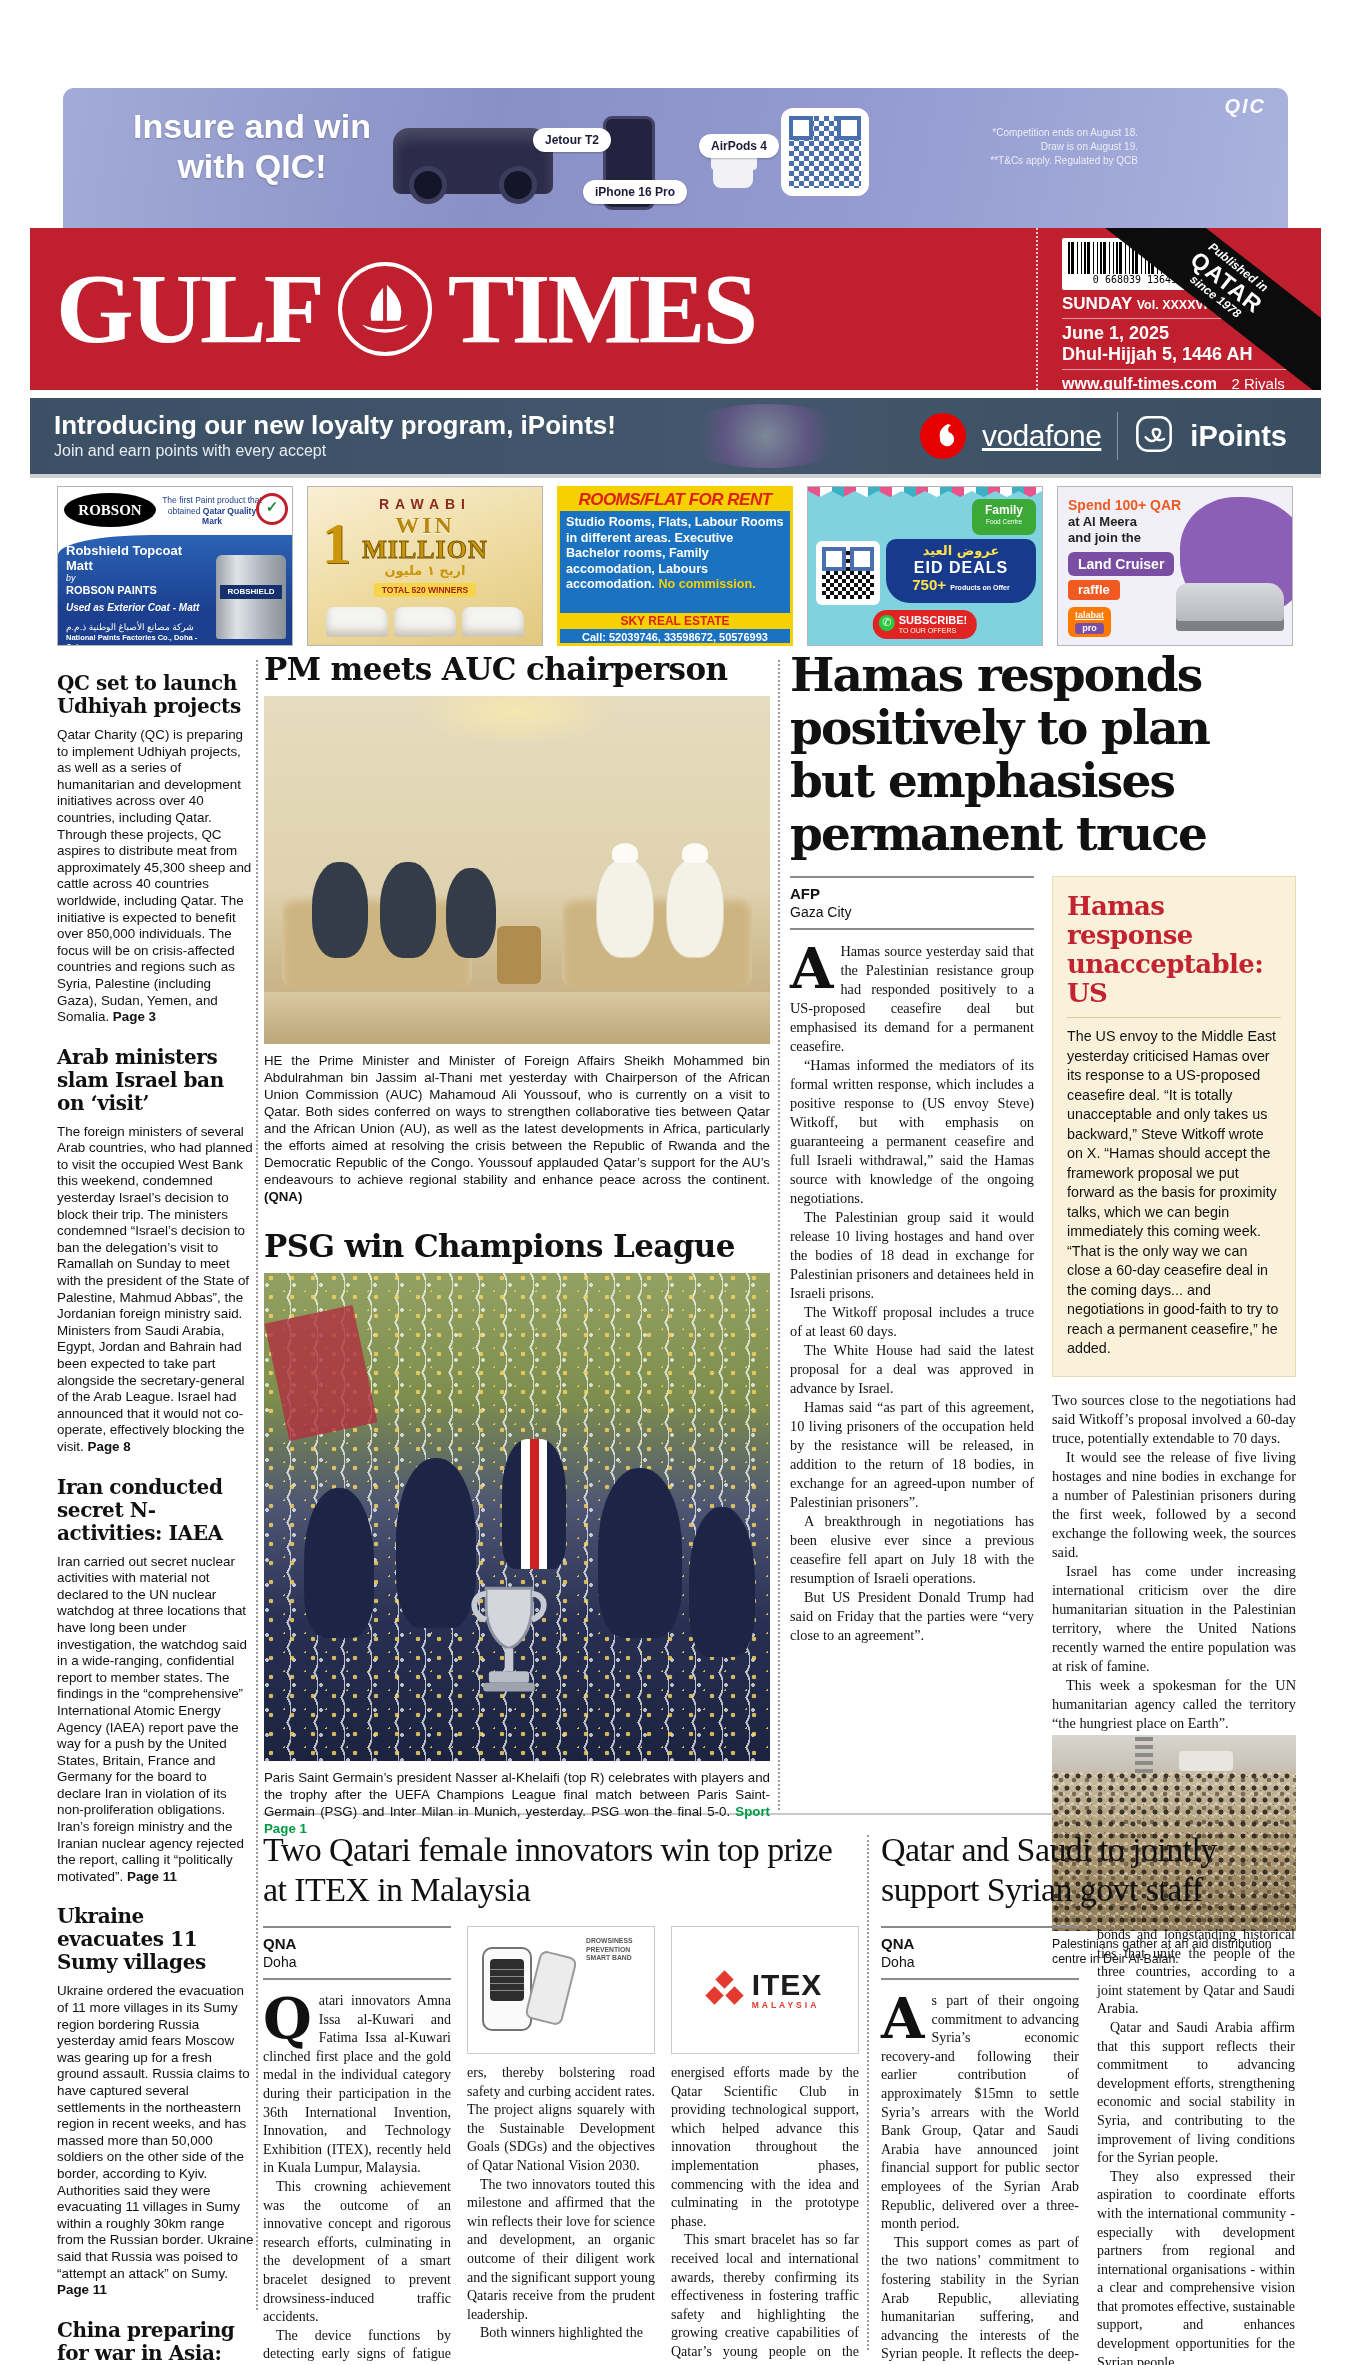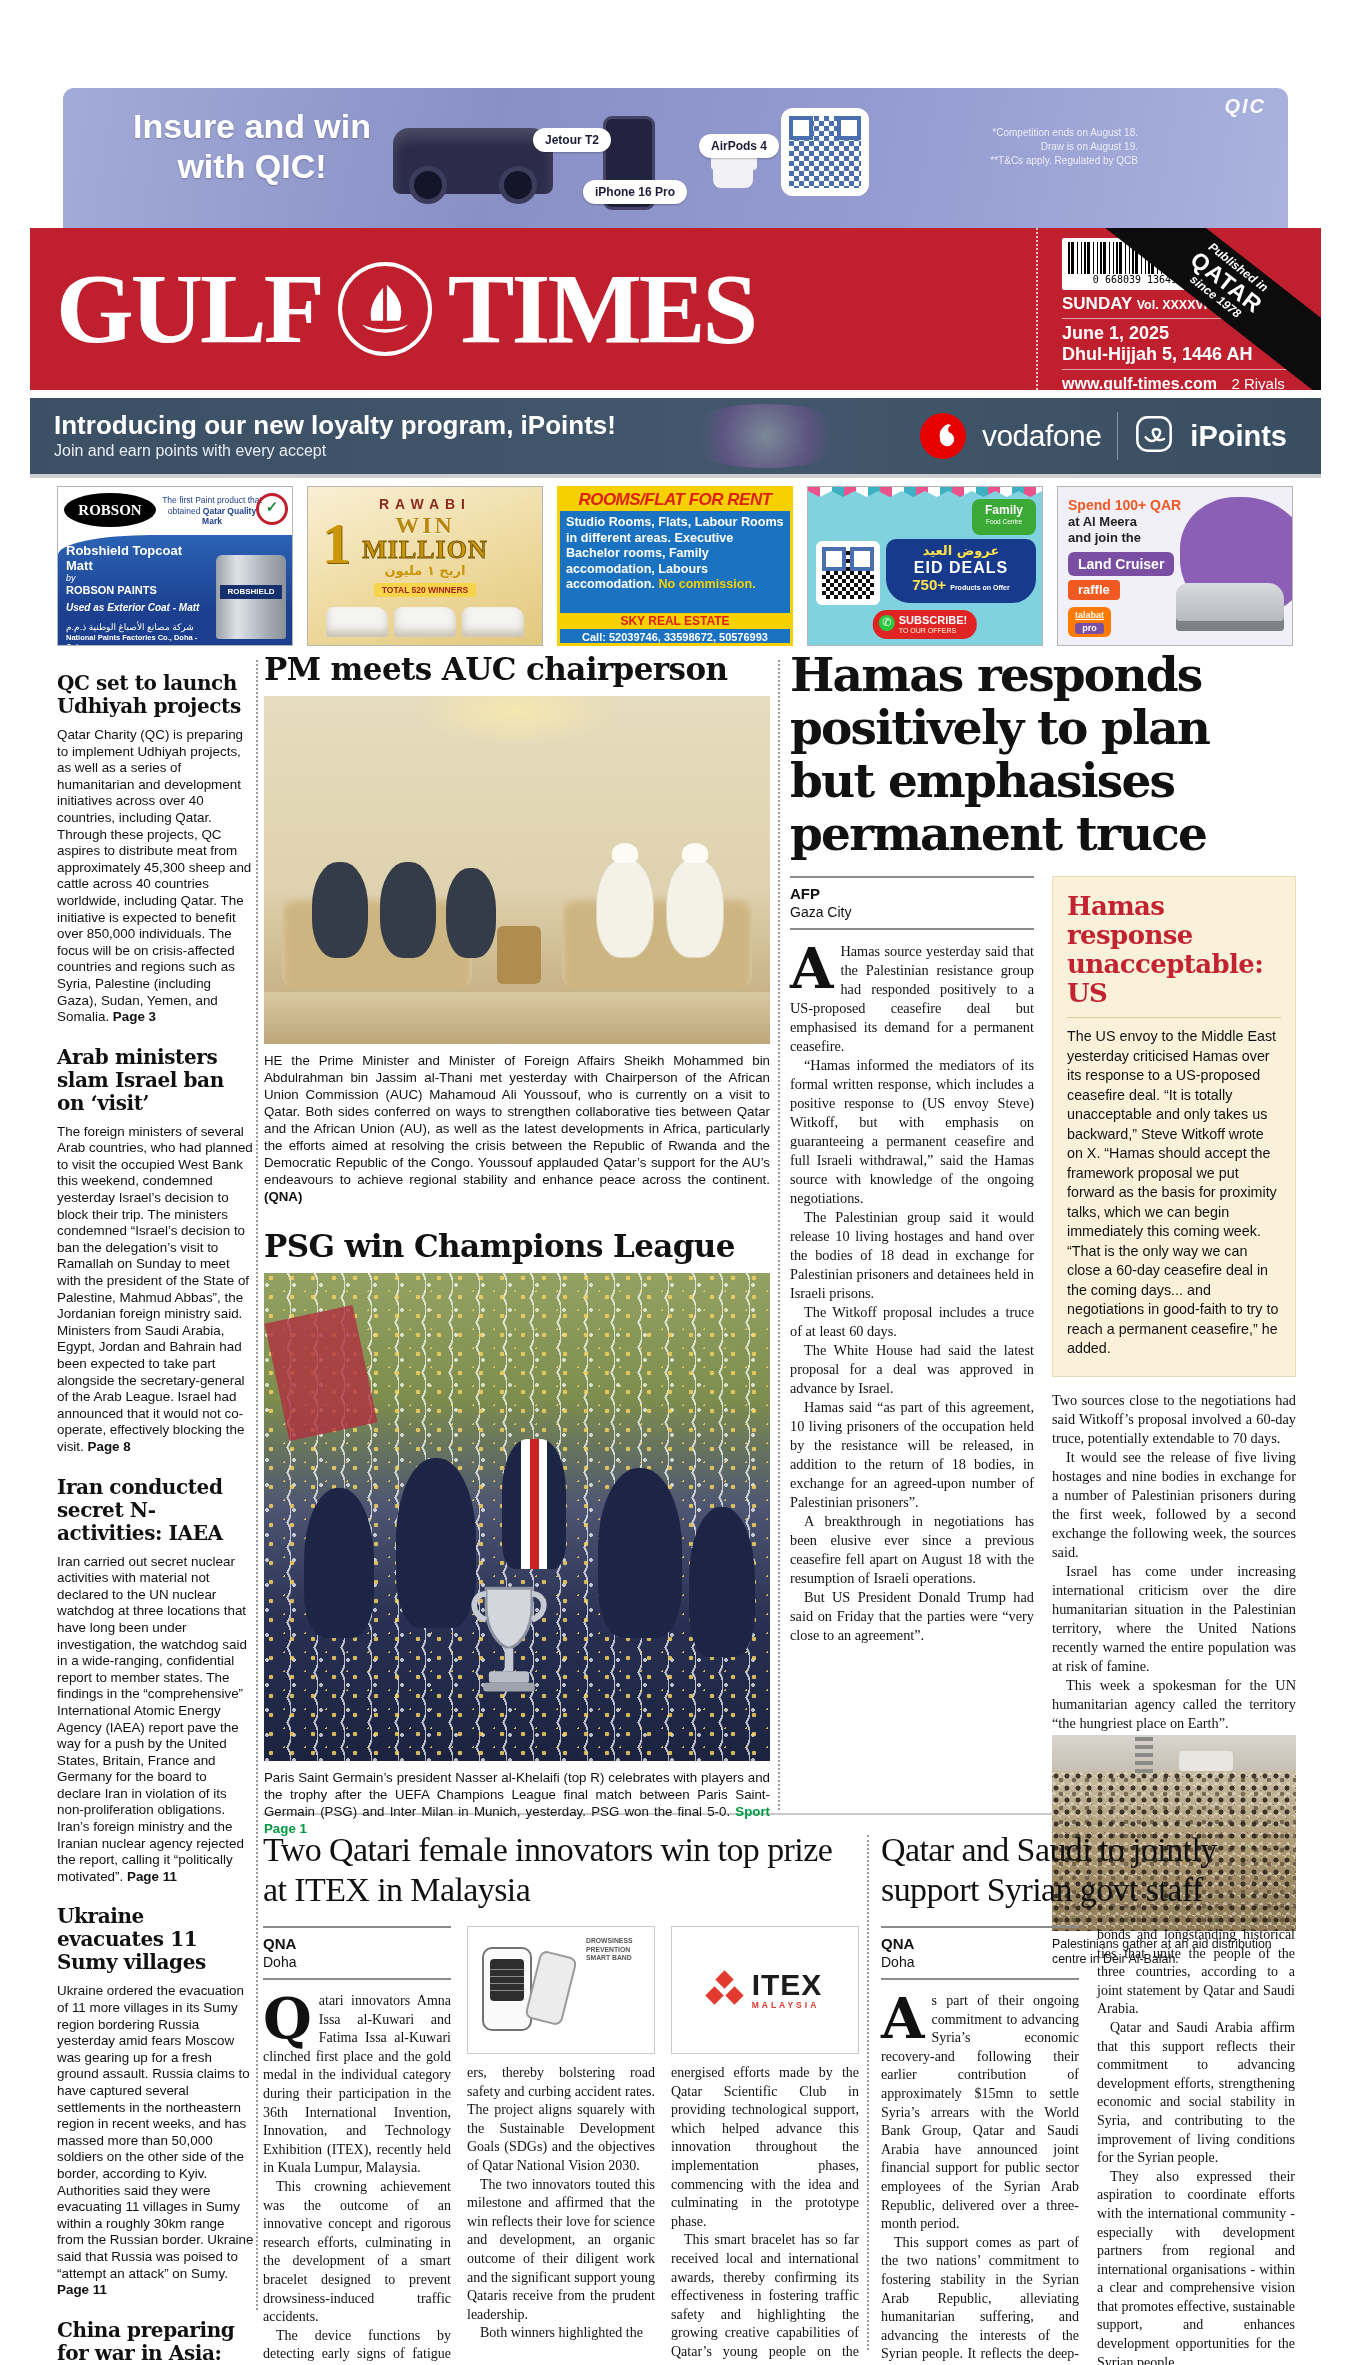--- a/index.html
+++ b/index.html
@@ -48,21 +48,21 @@
   
   #vodafone{left:30px;top:398px;width:1291px;height:76px;background:linear-gradient(90deg,#3c5065 0%,#42576b 55%,#3a4e62 100%);
     border-bottom:4px solid #cfcfcf;display:flex;align-items:center;color:#fff;}
   .vf-left{padding-left:24px;}
   .vf-h{font:700 26px/30px "Liberation Sans",sans-serif;}
   .vf-s{font:300 16px/22px "Liberation Sans",sans-serif;color:#e9edf2;}
   .vf-art{margin-left:60px;width:180px;height:64px;border-radius:50%;
     background:radial-gradient(circle at 50% 50%,rgba(255,255,255,.30),rgba(180,80,200,.25) 45%,transparent 70%);}
   .vf-right{margin-left:auto;display:flex;align-items:center;gap:16px;padding-right:34px;}
   .vf-circle{width:46px;height:46px;border-radius:50%;background:#e60000;display:flex;align-items:center;justify-content:center;}
-  .vf-word{font:500 30px/32px "Liberation Sans",sans-serif;letter-spacing:-.5px;}
+  .vf-word{font:500 30px/32px "Liberation Sans",sans-serif;letter-spacing:-.5px;text-decoration:underline;}
   .vf-div{width:1px;height:48px;background:rgba(255,255,255,.4);}
   .ip-word{font:700 29px/32px "Liberation Sans",sans-serif;}
 
   
   #ads{left:57px;top:486px;width:1237px;height:160px;display:flex;gap:14px;}
   .ad{width:236px;height:160px;position:relative;overflow:hidden;border:1px solid #b5b5b5;background:#fff;box-sizing:border-box;flex:0 0 auto;}
   
   .rob-oval{position:absolute;left:6px;top:6px;width:92px;height:34px;background:#000000;border-radius:50%;color:#fff;font:700 15px/34px "Liberation Serif",serif;text-align:center;}
   .rob-claim{position:absolute;left:102px;top:8px;width:104px;font:8.5px/10.5px "Liberation Sans",sans-serif;color:#1c3f8f;text-align:center;}
   .rob-stamp{position:absolute;right:4px;top:6px;width:26px;height:26px;border:3px solid #c01f2e;border-radius:50%;color:#1d8a3c;font:700 15px/22px "Liberation Sans",sans-serif;text-align:center;}
@@ -454,21 +454,21 @@
       <div class="byline">
         <div class="agency">AFP</div>
         <div class="city">Gaza City</div>
       </div>
       <p class="first"><span class="dropcap">A</span><span>Hamas source yesterday said that the Palestinian resistance group had responded positively to a US-proposed ceasefire deal but emphasised its demand for a permanent ceasefire.</span></p>
       <p>“Hamas informed the mediators of its formal written response, which includes a positive response to (US envoy Steve) Witkoff, but with emphasis on guaranteeing a permanent ceasefire and full Israeli withdrawal,” said the Hamas source with knowledge of the ongoing negotiations.</p>
       <p>The Palestinian group said it would release 10 living hostages and hand over the bodies of 18 dead in exchange for Palestinian prisoners and detainees held in Israeli prisons.</p>
       <p>The Witkoff proposal includes a truce of at least 60 days.</p>
       <p>The White House had said the latest proposal for a deal was approved in advance by Israel.</p>
       <p>Hamas said “as part of this agreement, 10 living prisoners of the occupation held by the resistance will be released, in addition to the return of 18 bodies, in exchange for an agreed-upon number of Palestinian prisoners”.</p>
-      <p>A breakthrough in negotiations has been elusive ever since a previous ceasefire fell apart on August 18 with the resumption of Israeli operations.</p>
+      <p>A breakthrough in negotiations has been elusive ever since a previous ceasefire fell apart on July 18 with the resumption of Israeli operations.</p>
       <p>But US President Donald Trump had said on Friday that the parties were “very close to an agreement”.</p>
     </div>
     <div class="hcol">
       <div class="hbox">
         <h4>Hamas response unacceptable: US</h4>
         <p>The US envoy to the Middle East yesterday criticised Hamas over its response to a US-proposed ceasefire deal. “It is totally unacceptable and only takes us backward,” Steve Witkoff wrote on X. “Hamas should accept the framework proposal we put forward as the basis for proximity talks, which we can begin immediately this coming week. “That is the only way we can close a 60-day ceasefire deal in the coming days... and negotiations in good-faith to try to reach a permanent ceasefire,” he added.</p>
       </div>
       <p class="first">Two sources close to the negotiations had said Witkoff’s proposal involved a 60-day truce, potentially extendable to 70 days.</p>
       <p>It would see the release of five living hostages and nine bodies in exchange for a number of Palestinian prisoners during the first week, followed by a second exchange the following week, the sources said.</p>
       <p>Israel has come under increasing international criticism over the dire humanitarian situation in the Palestinian territory, where the United Nations recently warned the entire population was at risk of famine.</p>

